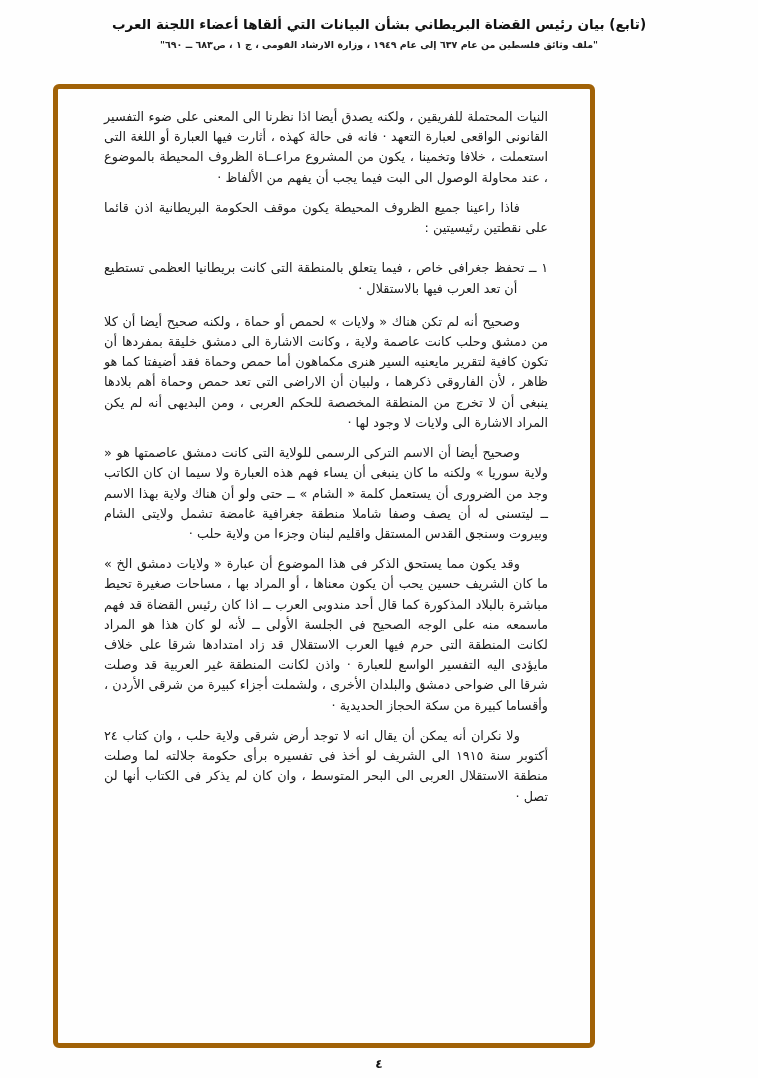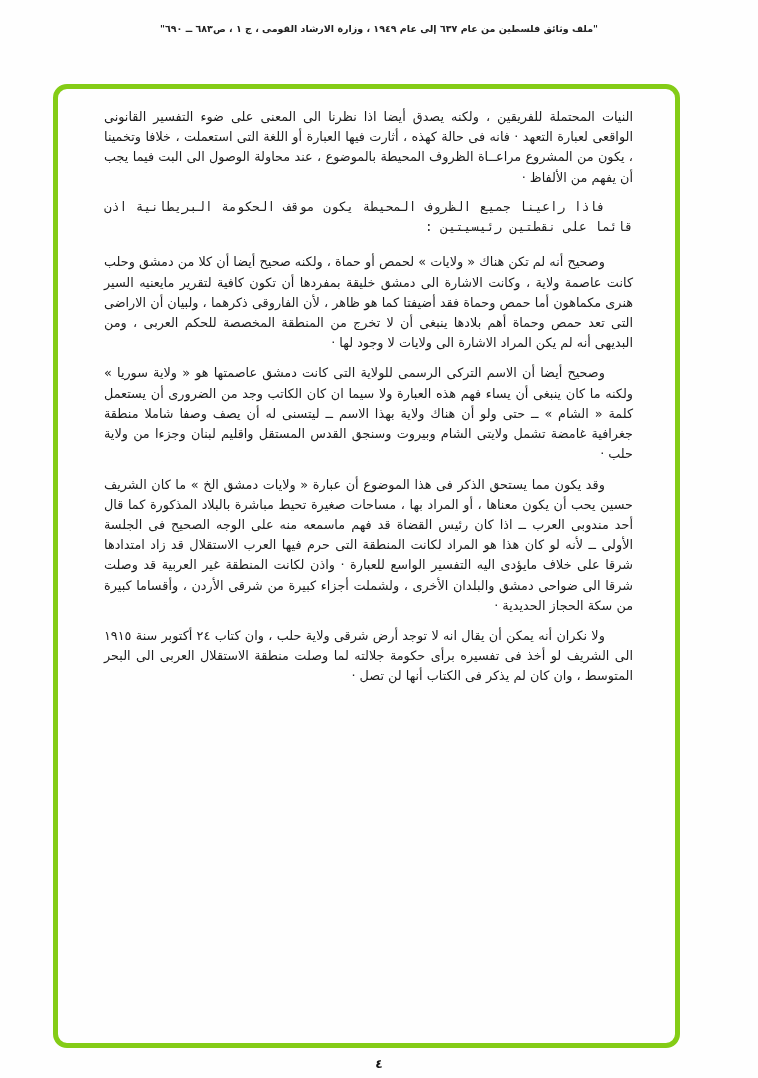--- a/index.html
+++ b/index.html
@@ -27,40 +27,40 @@
   }
   .doc-source {
     margin-top: 7px;
     font-size: 9.5px;
     font-weight: bold;
     color: #222;
   }
   .content-frame {
     position: absolute;
     left: 53px; top: 84px;
-    width: 627px; height: 964px;
-    border: 5px solid #84cc16;
-    border-radius: 14px;
+    width: 542px; height: 964px;
+    border: 5px solid #a16207;
+    border-radius: 6px;
     overflow: hidden;
     background: #fefefe;
   }
   .text-body {
     direction: rtl;
     height: 100%;
     padding: 18px 42px 8px 46px;
     font-size: 12.8px;
     line-height: 1.58;
     text-align: justify;
     color: #1c1c1c;
     overflow: hidden;
   }
   .text-body p { margin-bottom: 10px; }
   p.para-cont { text-indent: 0; }
   p.para-indent { text-indent: 2.2em; }
-  p.para-lead { margin-bottom: 14px; font-family: Liberation Mono, monospace; }
+  p.para-lead { margin-bottom: 20px; }
   p.para-hang {
     padding-right: 2.4em;
     text-indent: -2.4em;
     margin-bottom: 13px;
   }
   .page-footer {
     position: absolute;
     bottom: 6px; left: 0;
     width: 100%;
     text-align: center;
@@ -70,27 +70,29 @@
     font-weight: bold;
     color: #111;
   }
 </style>
 </head>
 <body>
 
 <div class="page">
 
   <header class="doc-header">
+    <div class="doc-title">(تابع) بيان رئيس القضاة البريطاني بشأن البيانات التي ألقاها أعضاء اللجنة العرب</div>
     <div class="doc-source">"ملف وثائق فلسطين من عام ٦٣٧ إلى عام ١٩٤٩ ، وزارة الارشاد القومى ، ج ١ ، ص٦٨٣ ــ ٦٩٠"</div>
   </header>
 
   <div class="content-frame">
     <div class="text-body" lang="ar" dir="rtl">
       <p class="para-cont">النيات المحتملة للفريقين ، ولكنه يصدق أيضا اذا نظرنا الى المعنى على ضوء التفسير القانونى الواقعى لعبارة التعهد · فانه فى حالة كهذه ، أثارت فيها العبارة أو اللغة التى استعملت ، خلافا وتخمينا ، يكون من المشروع مراعــاة الظروف المحيطة بالموضوع ، عند محاولة الوصول الى البت فيما يجب أن يفهم من الألفاظ ·</p>
       <p class="para-indent para-lead">فاذا راعينا جميع الظروف المحيطة يكون موقف الحكومة البريطانية اذن قائما على نقطتين رئيسيتين :</p>
+      <p class="para-hang">١ ــ تحفظ جغرافى خاص ، فيما يتعلق بالمنطقة التى كانت بريطانيا العظمى تستطيع أن تعد العرب فيها بالاستقلال ·</p>
       <p class="para-indent">وصحيح أنه لم تكن هناك « ولايات » لحمص أو حماة ، ولكنه صحيح أيضا أن كلا من دمشق وحلب كانت عاصمة ولاية ، وكانت الاشارة الى دمشق خليقة بمفردها أن تكون كافية لتقرير مايعنيه السير هنرى مكماهون أما حمص وحماة فقد أضيفتا كما هو ظاهر ، لأن الفاروقى ذكرهما ، ولبيان أن الاراضى التى تعد حمص وحماة أهم بلادها ينبغى أن لا تخرج من المنطقة المخصصة للحكم العربى ، ومن البديهى أنه لم يكن المراد الاشارة الى ولايات لا وجود لها ·</p>
       <p class="para-indent">وصحيح أيضا أن الاسم التركى الرسمى للولاية التى كانت دمشق عاصمتها هو « ولاية سوريا » ولكنه ما كان ينبغى أن يساء فهم هذه العبارة ولا سيما ان كان الكاتب وجد من الضرورى أن يستعمل كلمة « الشام » ــ حتى ولو أن هناك ولاية بهذا الاسم ــ ليتسنى له أن يصف وصفا شاملا منطقة جغرافية غامضة تشمل ولايتى الشام وبيروت وسنجق القدس المستقل واقليم لبنان وجزءا من ولاية حلب ·</p>
       <p class="para-indent">وقد يكون مما يستحق الذكر فى هذا الموضوع أن عبارة « ولايات دمشق الخ » ما كان الشريف حسين يحب أن يكون معناها ، أو المراد بها ، مساحات صغيرة تحيط مباشرة بالبلاد المذكورة كما قال أحد مندوبى العرب ــ اذا كان رئيس القضاة قد فهم ماسمعه منه على الوجه الصحيح فى الجلسة الأولى ــ لأنه لو كان هذا هو المراد لكانت المنطقة التى حرم فيها العرب الاستقلال قد زاد امتدادها شرقا على خلاف مايؤدى اليه التفسير الواسع للعبارة · واذن لكانت المنطقة غير العربية قد وصلت شرقا الى ضواحى دمشق والبلدان الأخرى ، ولشملت أجزاء كبيرة من شرقى الأردن ، وأقساما كبيرة من سكة الحجاز الحديدية ·</p>
       <p class="para-indent">ولا نكران أنه يمكن أن يقال انه لا توجد أرض شرقى ولاية حلب ، وان كتاب ٢٤ أكتوبر سنة ١٩١٥ الى الشريف لو أخذ فى تفسيره برأى حكومة جلالته لما وصلت منطقة الاستقلال العربى الى البحر المتوسط ، وان كان لم يذكر فى الكتاب أنها لن تصل ·</p>
     </div>
   </div>
 
   <footer class="page-footer">
     <span class="page-number">٤</span>
   </footer>

